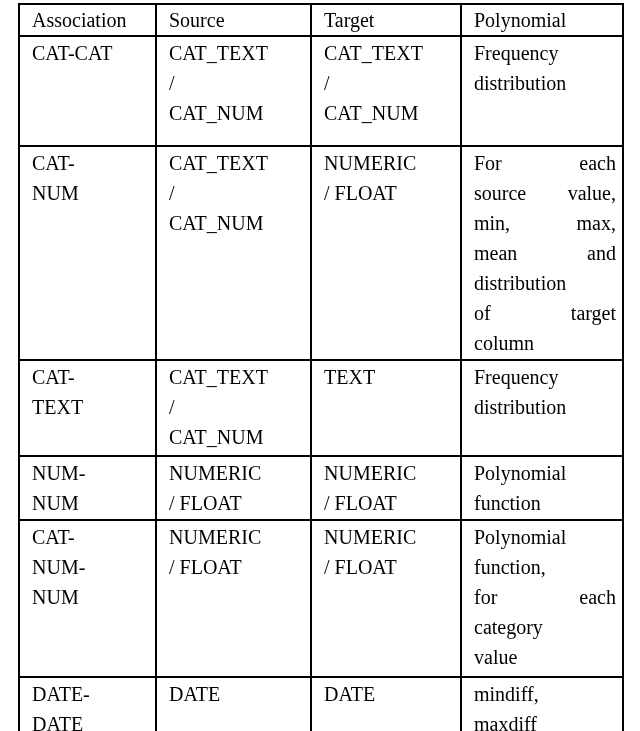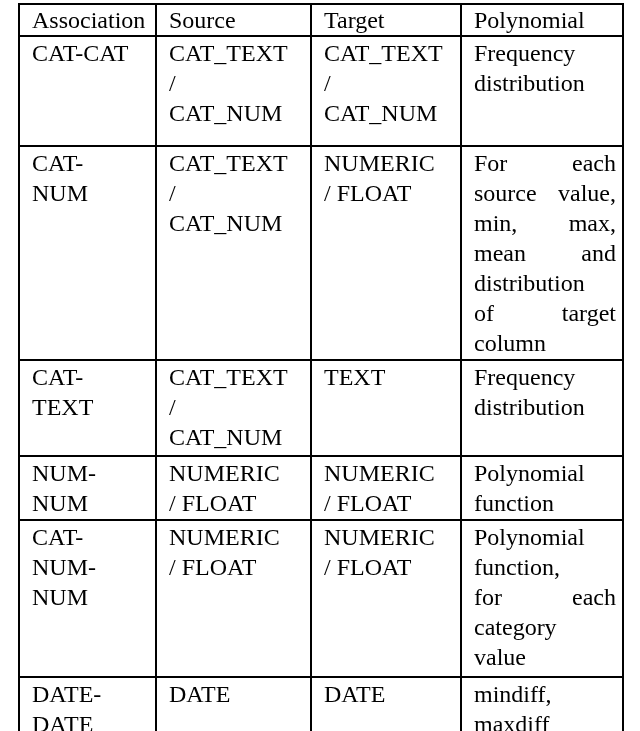--- a/index.html
+++ b/index.html
@@ -26,21 +26,21 @@
   col.col-association { width: 137px; }
   col.col-source      { width: 155px; }
   col.col-target      { width: 150px; }
   col.col-constraints { width: 162px; }
 
   th, td {
     border: 2px solid #000000;
     vertical-align: top;
     text-align: left;
     font-weight: normal;
-    font-size: 24px;
+    font-size: 20px;
     line-height: 30px;
     padding: 1px 6px 1px 12px;
     white-space: pre-line;
     overflow: visible;
   }
   thead tr { height: 26px; }
   th { line-height: 28px; }
 
   tbody tr:nth-child(1) { height: 110px; }
   tbody tr:nth-child(2) { height: 214px; }

